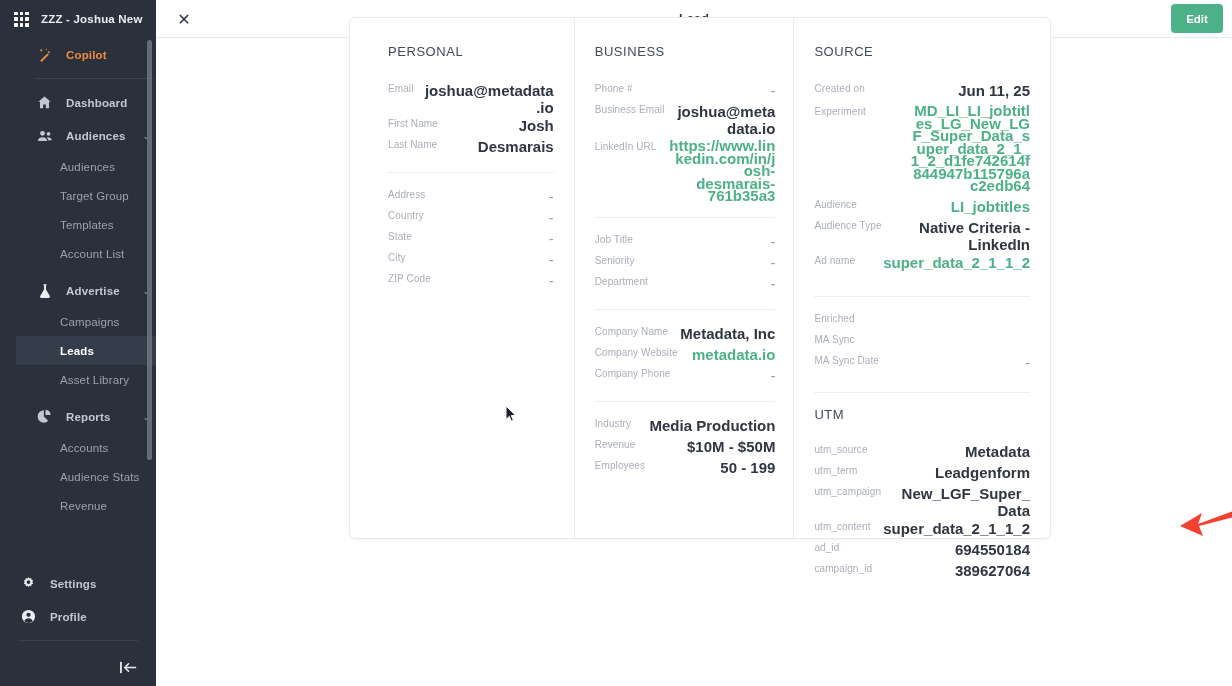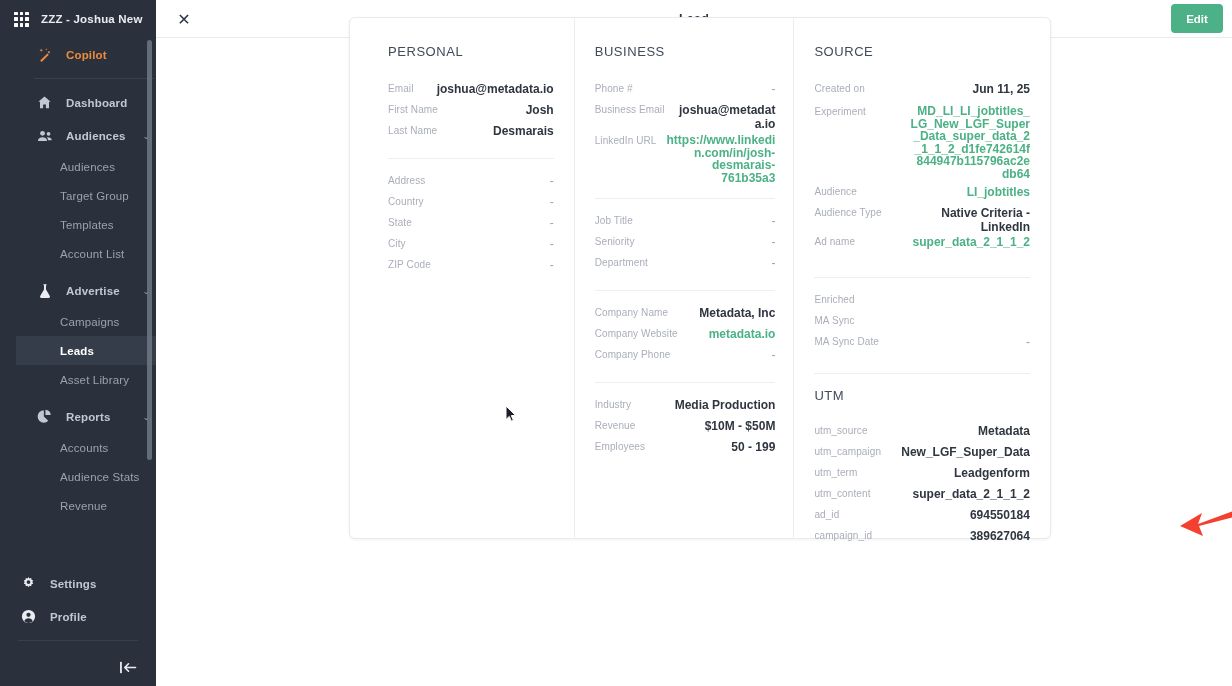--- a/index.html
+++ b/index.html
@@ -44,21 +44,21 @@
 
   #card { position: absolute; left: 193px; top: 17px; width: 702px; height: 522px; background: #ffffff; border: 1px solid #e8eaee; border-radius: 6px; box-shadow: 0 1px 3px rgba(32,40,55,.06); display: flex; }
   .col { position: relative; padding: 26px 0 0 0; }
   .col.c1 { width: 224px; padding-left: 38px; padding-right: 20px; }
   .col.c2 { width: 220px; padding-left: 20px; padding-right: 18px; border-left: 1px solid #ecedf0; }
   .col.c3 { width: 257px; padding-left: 20px; padding-right: 20px; border-left: 1px solid #ecedf0; }
   .sec-title { font-size: 13px; font-weight: normal; color: #414b5a; letter-spacing: .55px; margin-bottom: 22px; }
   .sec-title.utm { margin-top: 20px; }
   .row { display: flex; align-items: flex-start; justify-content: space-between; min-height: 21px; margin-bottom: 0; }
   .k { font-size: 10px; color: #a9aeb8; white-space: nowrap; padding-top: 2px; letter-spacing: .1px; }
-  .v { font-size: 12px; color: #2f3640; font-weight: bold; text-align: right; padding-top: 1px; padding-left: 10px; word-break: break-word; }
+  .v { font-size: 15px; color: #2f3640; font-weight: bold; text-align: right; padding-top: 1px; padding-left: 10px; word-break: break-word; }
   .v.dim { color: #9aa0aa; font-weight: normal; }
   .v.link { color: #4cb186; font-weight: bold; }
   .v.wrap { line-height: 12.5px; }
   .divider { height: 1px; background: #eceef1; margin: 14px 0 14px 0; }
 
   #arrow { position: absolute; left: 1016px; top: 500px; width: 78px; height: 44px; pointer-events: none; }
   #cursor { position: absolute; left: 349px; top: 405px; width: 12px; height: 18px; pointer-events: none; }
 </style>
 </head>
 <body>
@@ -358,26 +358,26 @@
 
         <div class="divider" style="margin-top:18px"></div>
 
         <div class="sec-title utm" style="margin-top:10px;margin-bottom:20px">UTM</div>
 
         <div class="row">
           <span class="k">utm_source</span>
           <span class="v">Metadata</span>
         </div>
         <div class="row">
+          <span class="k">utm_term</span>
+          <span class="v">Leadgenform</span>
+        </div>
+        <div class="row">
           <span class="k">utm_campaign</span>
           <span class="v">New_LGF_Super_Data</span>
-        </div>
-        <div class="row">
-          <span class="k">utm_term</span>
-          <span class="v">Leadgenform</span>
         </div>
         <div class="row">
           <span class="k">utm_content</span>
           <span class="v">super_data_2_1_1_2</span>
         </div>
         <div class="row">
           <span class="k">ad_id</span>
           <span class="v">694550184</span>
         </div>
         <div class="row">

